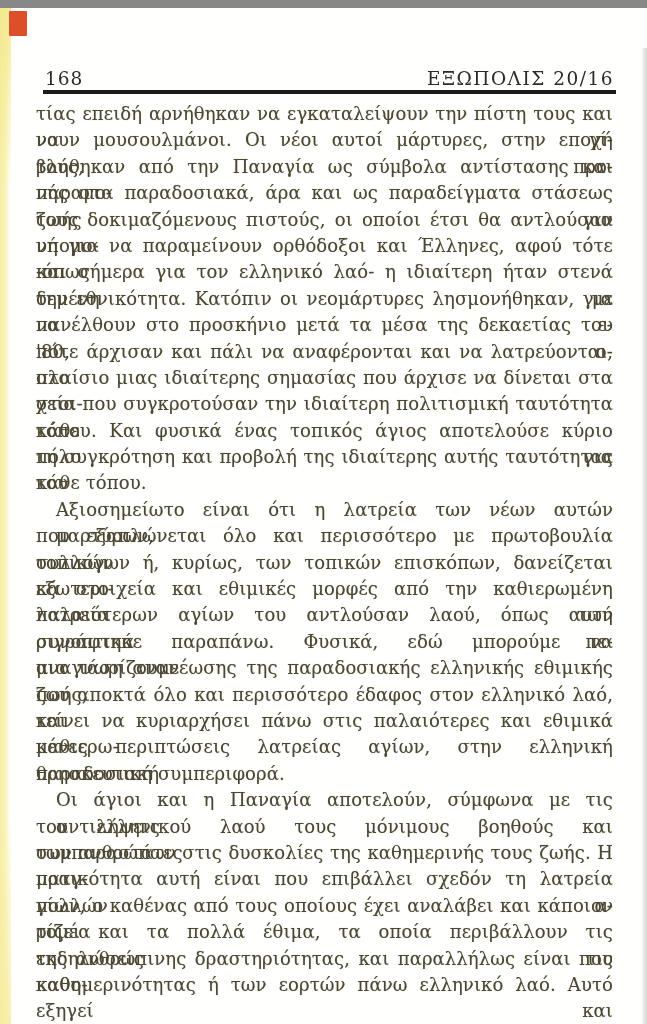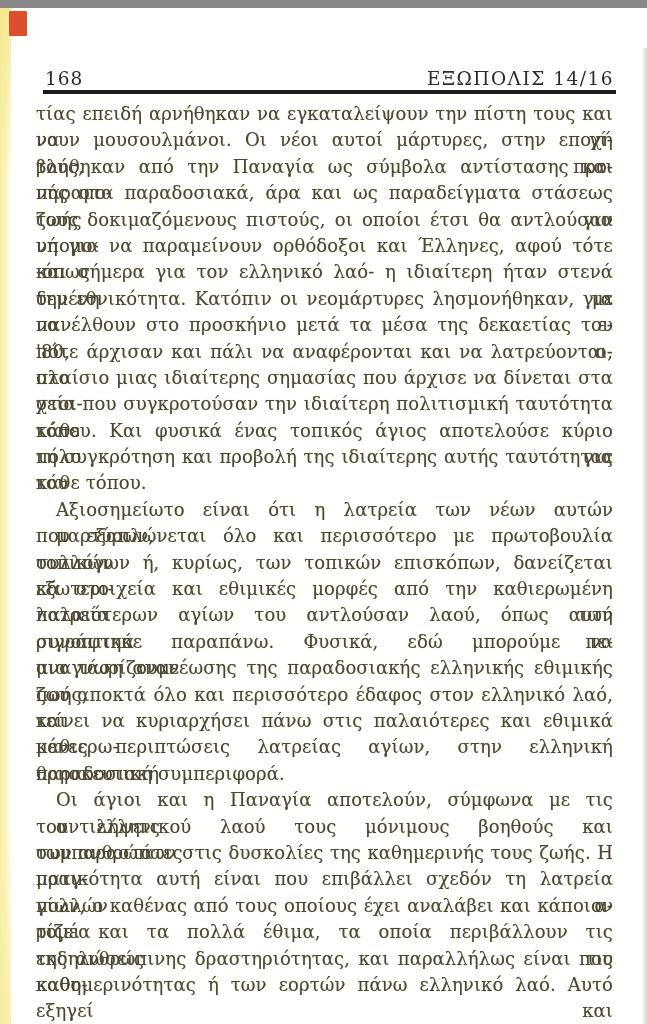--- a/index.html
+++ b/index.html
@@ -59,21 +59,21 @@
 </head>
 <body>
 
 <div class="page">
   <div class="edge-left"></div>
   <div class="edge-right"></div>
   <div class="corner-tab" style="background: rgb(221, 79, 43);"></div>
 
   <div class="page-header">
     <span class="page-number">168</span>
-    <span class="journal-title">ΕΞΩΠΟΛΙΣ 14/16</span>
+    <span class="journal-title">ΕΞΩΠΟΛΙΣ 20/16</span>
   </div>
   <div class="header-rule" style="background: rgb(29, 27, 23);"></div>
 
   <div class="page-body">
       <div>
         <div class="line">τίας επειδή αρνήθηκαν να εγκαταλείψουν την πίστη τους και να γί-</div>
         <div class="line">νουν μουσουλμάνοι. Οι νέοι αυτοί μάρτυρες, στην εποχή τους, προ-</div>
         <div class="line">βλήθηκαν από την Παναγία ως σύμβολα αντίστασης και παραμο-</div>
         <div class="line">νής στα παραδοσιακά, άρα και ως παραδείγματα στάσεως ζωής για</div>
         <div class="line">τους δοκιμαζόμενους πιστούς, οι οποίοι έτσι θα αντλούσαν υπομο-</div>

